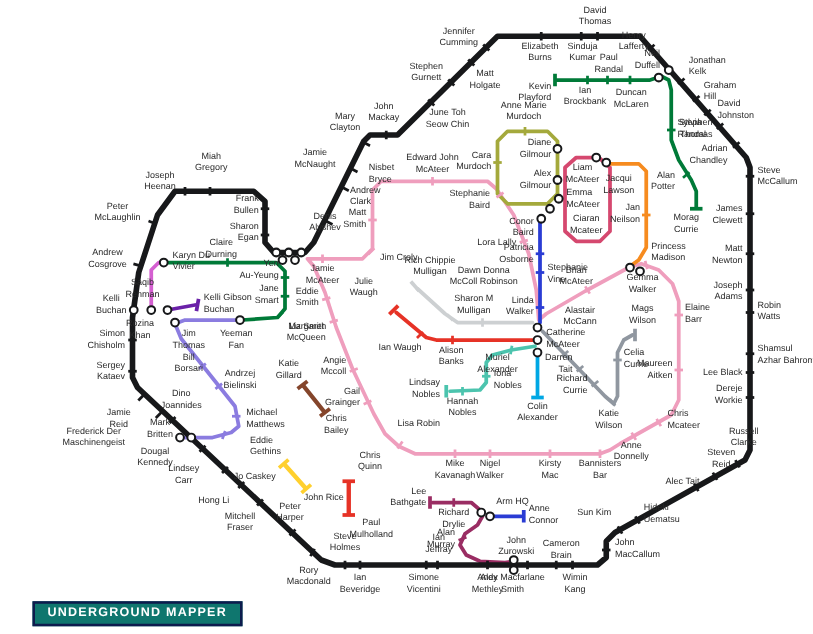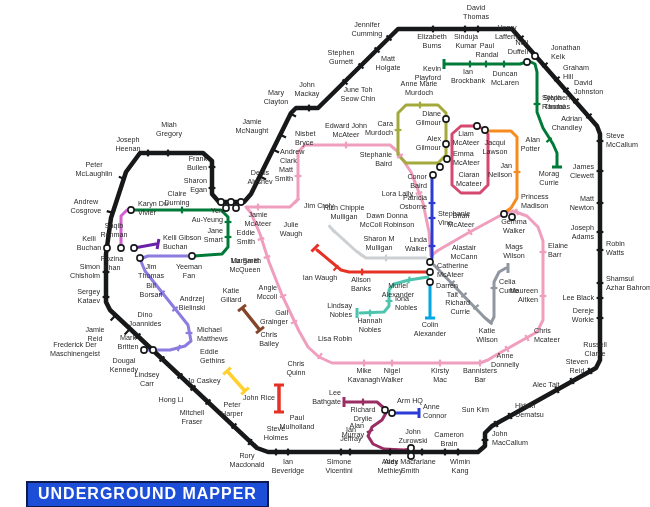--- a/index.html
+++ b/index.html
@@ -1,21 +1,21 @@
 <!DOCTYPE html>
 <html><head>
 <meta charset="utf-8">
 <style>
   html,body{margin:0;padding:0;background:#fff;}
   #stage{position:relative;width:650px;height:507px;background:#fff;overflow:hidden;
          font-family:"Liberation Sans",sans-serif;}
   svg{position:absolute;left:0;top:0;}
   svg text{font-family:"Liberation Sans","DejaVu Sans",sans-serif;font-size:7.2px;fill:#2a2a2a;}
-  #logo{position:absolute;left:26px;top:481px;background:#1d4ed8;border:2px solid #0d1b4d;
-        color:#fff;font-weight:bold;font-size:16px;letter-spacing:1px;padding:2px 10px 3px 10px;}
+  #logo{position:absolute;left:26px;top:481px;background:#0f766e;border:2px solid #0d1b4d;
+        color:#fff;font-weight:bold;font-size:10px;letter-spacing:1px;padding:2px 10px 3px 10px;}
 </style>
 </head>
 <body>
 
 <div id="stage">
   <svg id="map" width="650" height="507" viewBox="0 0 650 507" xmlns="http://www.w3.org/2000/svg">
       <path d="M246 207 L 290 207 L 298 199 L 298 152 L 305 145 L 390 145 L 397 151 L 411 172 L 423 203 L 429 232 L 431 256 L 437 251 L 468 233 L 492 220 L 503 214 L 513 211 L 527 216 L 538 227 L 543 241 L 543 320 L 537 332 L 496 355 L 488 360 L 480 363 L 332 363 L 319 357 L 308 347 L 299 331 L 282 295 L 269 262 L 260 234 L 251 213 Z" fill="none" stroke="#ef9ebd" stroke-width="3" stroke-linejoin="round" stroke-linecap="round"></path>
       <path d="M406 105 L 438 105 L 446 113 L 446 155 L 438 163 L 406 163 L 398 155 L 398 113 Z" fill="none" stroke="#a4a93c" stroke-width="3" stroke-linejoin="round" stroke-linecap="round"></path>
       <path d="M461 126 L 479 126 L 488 134 L 488 185 L 480 193 L 461 193 L 452 185 L 452 134 Z" fill="none" stroke="#d5486f" stroke-width="3" stroke-linejoin="round" stroke-linecap="round"></path>
       <path d="M487 131 L 511 131 L 517 137 L 517 198 L 511 208 L 504 213" fill="none" stroke="#f68b1f" stroke-width="3" stroke-linejoin="round" stroke-linecap="round"></path>

